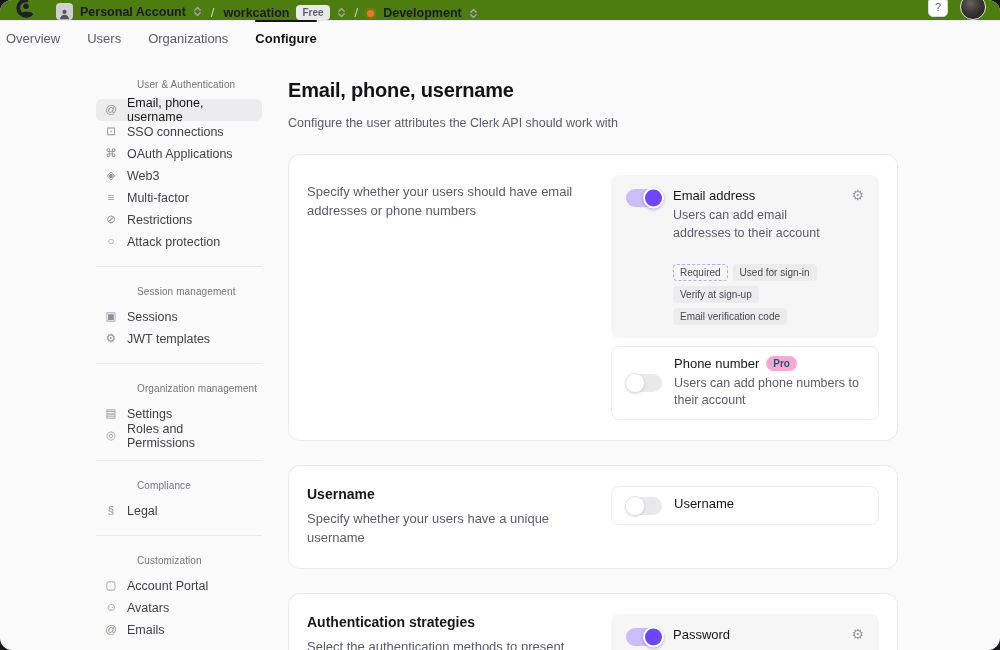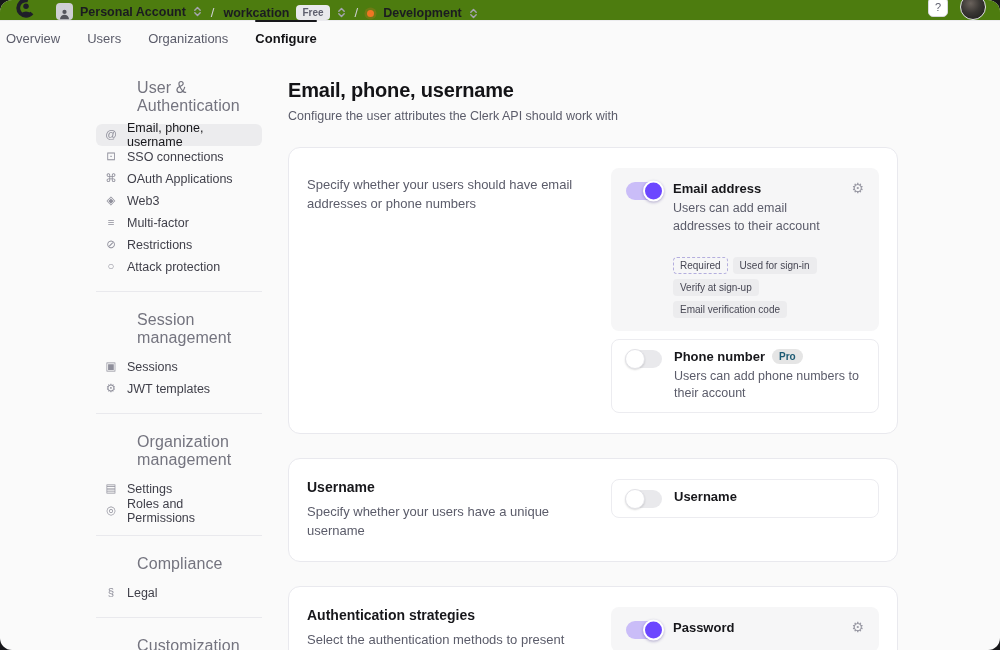--- a/index.html
+++ b/index.html
@@ -82,68 +82,68 @@
     margin-left:96px; width:802px;
     display:flex; gap:26px;
     padding-top:24px;
   }
   .sidebar { width:166px; flex:0 0 auto; }
   .main { flex:1; min-width:0; padding-bottom:40px; }
 
   
   .side-section { padding-bottom:13px; margin-bottom:19px; }
   .side-section.bordered { border-bottom:1px solid #e9e9ed; }
-  .side-label { font-size:16px; color:#74747f; margin:0 0 9px 1px; letter-spacing:.1px;padding-left:40px; }
+  .side-label { font-size:10px; color:#74747f; margin:0 0 9px 1px; letter-spacing:.1px;padding-left:40px; }
   .nav-item {
     display:flex; align-items:center;
     height:22px; padding:0 8px; border-radius:6px;
     font-size:12.5px; color:#3f3f49;
     cursor:pointer;
   }
   .nav-item.active { background:#ececee; color:#17171b; font-weight:500; }
   .nav-icon {
     width:14px; margin-right:9px; flex:0 0 auto;
     font-size:11.5px; color:#8f8f9b; text-align:center; line-height:1;
   }
 
   
   .page-title { font-size:20px; font-weight:700; color:#131316; letter-spacing:-.2px; }
-  .page-subtitle { font-size:12.5px; color:#5b5c6a; margin-top:7px; }
+  .page-subtitle { font-size:12.5px; color:#5b5c6a; margin-top:14px; }
 
   .card {
     background:#ffffff;
     border:1px solid #e9e9ee;
     border-radius:12px;
     padding:20px 18px;
     display:flex;
     margin-top:24px;
   }
   .card-left { flex:1; padding-right:22px; }
   .card-title { font-size:14px; font-weight:700; color:#17171b; }
   .card-desc { font-size:13px; color:#5b5c6a; line-height:1.45; margin-top:8px; max-width:285px; }
   .card-right { width:268px; flex:0 0 auto; }
 
   .feature-row { border-radius:8px; padding:13px 15px; display:flex; align-items:flex-start; }
   .feature-row.filled { background:#f6f6f7; }
   .feature-row.outline { background:#ffffff; border:1px solid #ececf0; padding:9px 15px; }
-  .feature-row + .feature-row { margin-top:8px; }
+  .feature-row + .feature-row { margin-top:8px;align-items:center; }
 
   .toggle { width:35px; height:18px; border-radius:10px; position:relative; flex:0 0 auto; margin-top:1px; cursor:pointer; }
   .toggle .knob { position:absolute; top:50%; transform:translateY(-50%); border-radius:50%; }
   .toggle.on  { background:#cabdf8; }
   .toggle.on .knob  { right:-3px; width:21px; height:21px; background:#6c47ff; border:2px solid #ffffff; box-shadow:0 1px 3px rgba(40,20,120,.35); }
   .toggle.off { background:#e9e9ec; }
   .toggle.off .knob { left:-2px; width:20px; height:20px; background:#ffffff; border:1px solid #e2e2e7; box-shadow:0 1px 2px rgba(0,0,0,.14); }
 
   .feature-body { flex:1; margin-left:12px; min-width:0; }
   .feature-title-row { display:flex; align-items:center; gap:7px; }
-  .feature-title { font-size:13px; font-weight:700; color:#17171b; }
+  .feature-title { font-size:13px; font-weight:400; color:#17171b; }
   .badge-pro {
     font-size:10px; font-weight:700; color:#1c5a73;
-    background:#e5e5e5; border-radius:8px; padding:2px 7px;
+    background:#f9a8d4; border-radius:8px; padding:2px 7px;
   }
   .feature-desc { font-size:12.5px; color:#5b5c6a; line-height:1.42; margin-top:4px; }
   .gear {
     margin-left:8px; color:#9a9aa5; font-size:14px; line-height:1;
     flex:0 0 auto; cursor:pointer;
   }
   .chips { display:flex; flex-wrap:wrap; gap:5px; margin-top:21px; }
   .chip {
     font-size:10px; color:#474754; background:#ececee;
     border-radius:4px; padding:3px 7px; white-space:nowrap;

